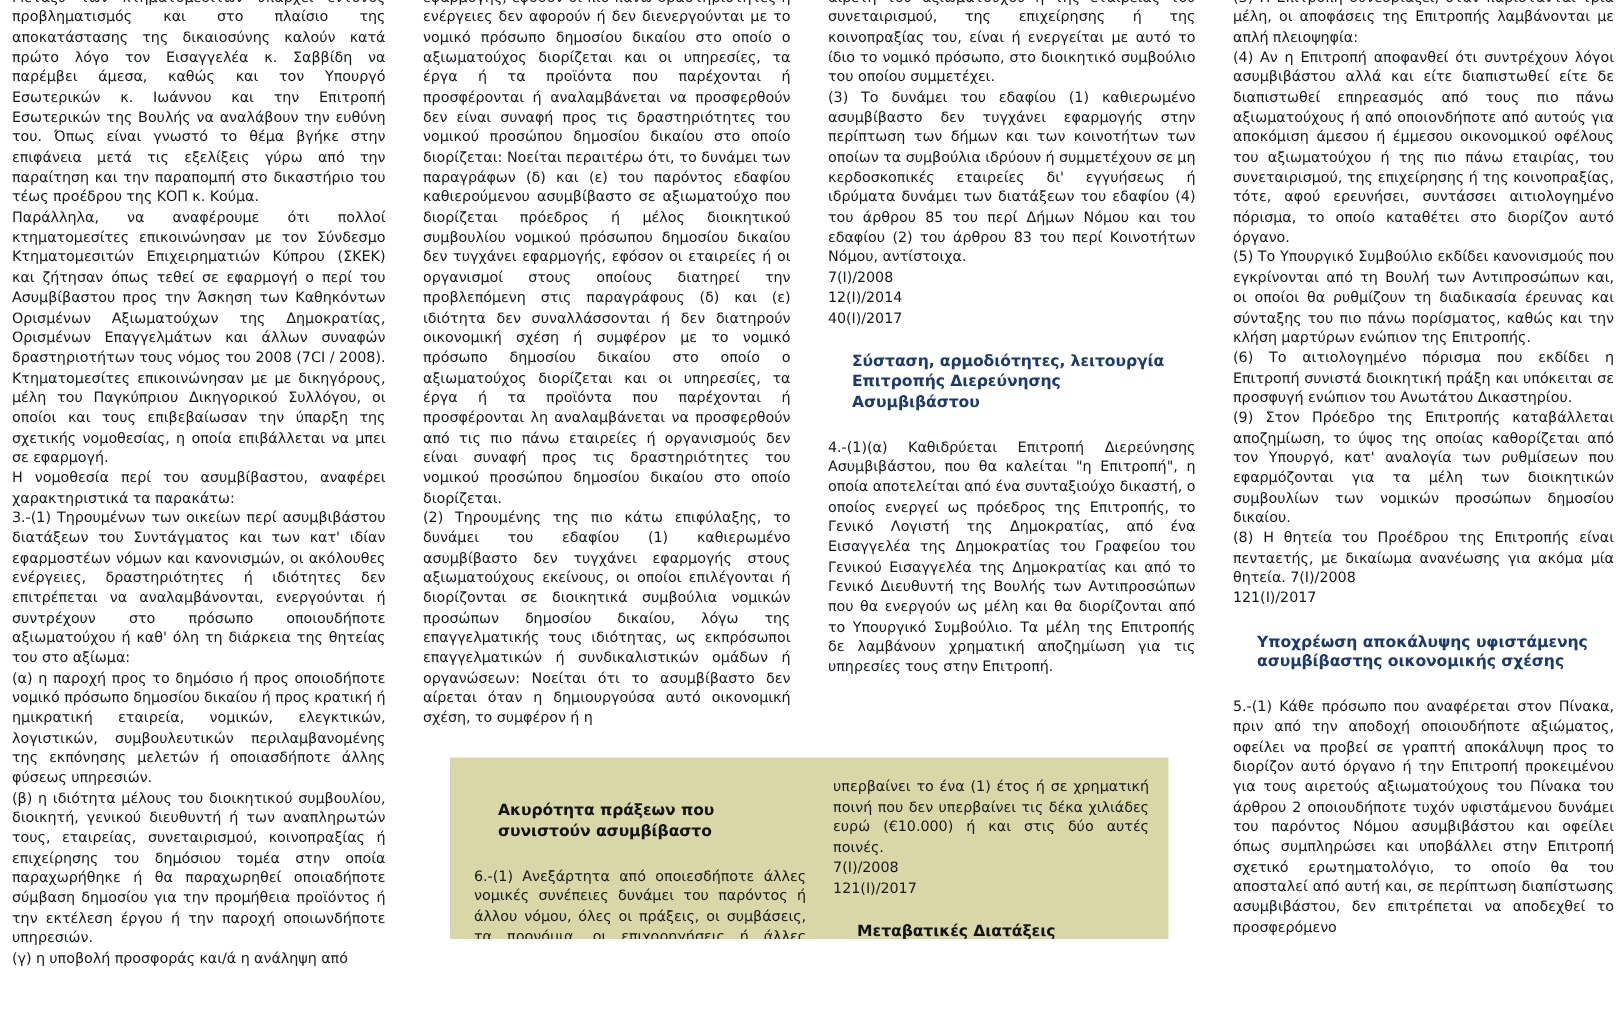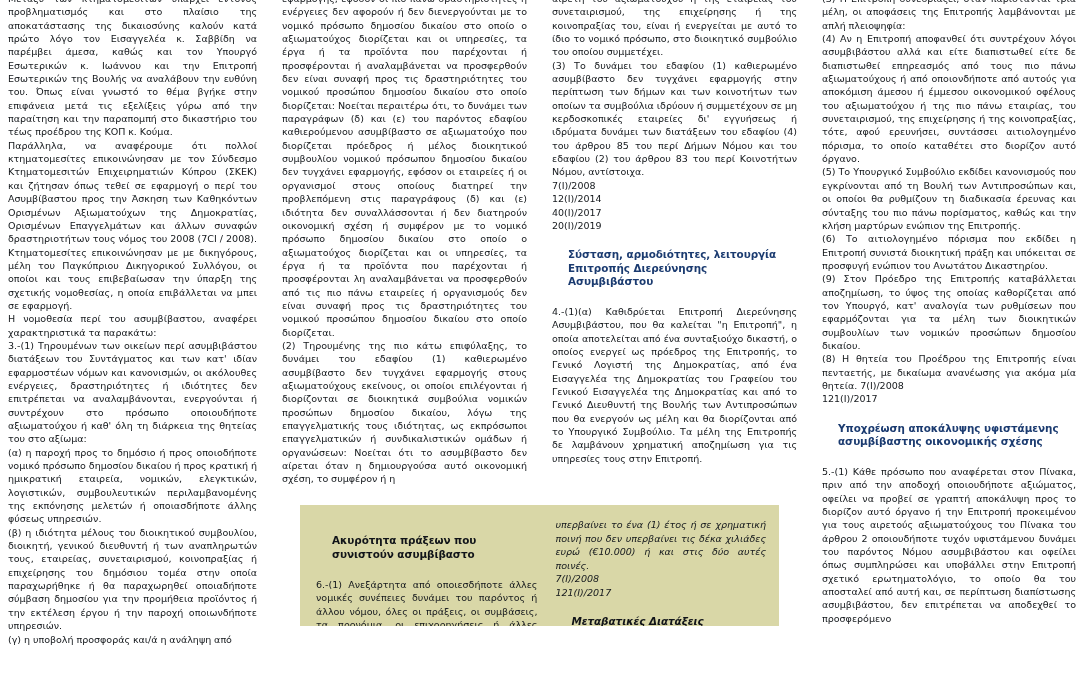--- a/index.html
+++ b/index.html
@@ -78,21 +78,21 @@
     padding:13px 13px 0 16px;
     overflow:hidden;
     display:flex;
     gap:0;
   }
   #hl .hcol{
     width:225px;
     box-sizing:border-box;
     overflow:hidden;
   }
-  #hl .hcol.right{padding-left:18px;width:232px;font-style:italic;}
+  #hl .hcol.right{padding-left:18px;width:232px;}
   #hl p{
     font-size:9.55px;
     line-height:13.5px;
     color:#14181c;
     text-align:justify;
   }
   #hl p.ref{text-align:left;}
   #hl h3{
     font-size:10.4px;
     line-height:13.8px;
@@ -120,21 +120,20 @@
       <p class="plain">εφαρμογής, εφόσον οι πιο πάνω δραστηριότητες ή ενέργειες δεν αφορούν ή δεν διενεργούνται με το νομικό πρόσωπο δημοσίου δικαίου στο οποίο ο αξιωματούχος διορίζεται και οι υπηρεσίες, τα έργα ή τα προϊόντα που παρέχονται ή προσφέρονται ή αναλαμβάνεται να προσφερθούν δεν είναι συναφή προς τις δραστηριότητες του νομικού προσώπου δημοσίου δικαίου στο οποίο διορίζεται: Νοείται περαιτέρω ότι, το δυνάμει των παραγράφων (δ) και (ε) του παρόντος εδαφίου καθιερούμενου ασυμβίβαστο σε αξιωματούχο που διορίζεται πρόεδρος ή μέλος διοικητικού συμβουλίου νομικού πρόσωπου δημοσίου δικαίου δεν τυγχάνει εφαρμογής, εφόσον οι εταιρείες ή οι οργανισμοί στους οποίους διατηρεί την προβλεπόμενη στις παραγράφους (δ) και (ε) ιδιότητα δεν συναλλάσσονται ή δεν διατηρούν οικονομική σχέση ή συμφέρον με το νομικό πρόσωπο δημοσίου δικαίου στο οποίο ο αξιωματούχος διορίζεται και οι υπηρεσίες, τα έργα ή τα προϊόντα που παρέχονται ή προσφέρονται λη αναλαμβάνεται να προσφερθούν από τις πιο πάνω εταιρείες ή οργανισμούς δεν είναι συναφή προς τις δραστηριότητες του νομικού προσώπου δημοσίου δικαίου στο οποίο διορίζεται.</p>
       <p class="plain">(2) Τηρουμένης της πιο κάτω επιφύλαξης, το δυνάμει του εδαφίου (1) καθιερωμένο ασυμβίβαστο δεν τυγχάνει εφαρμογής στους αξιωματούχους εκείνους, οι οποίοι επιλέγονται ή διορίζονται σε διοικητικά συμβούλια νομικών προσώπων δημοσίου δικαίου, λόγω της επαγγελματικής τους ιδιότητας, ως εκπρόσωποι επαγγελματικών ή συνδικαλιστικών ομάδων ή οργανώσεων: Νοείται ότι το ασυμβίβαστο δεν αίρεται όταν η δημιουργούσα αυτό οικονομική σχέση, το συμφέρον ή η</p>
     </div>
 
     <div class="col c3">
       <p class="plain">αιρετή του αξιωματούχου ή της εταιρείας του συνεταιρισμού, της επιχείρησης ή της κοινοπραξίας του, είναι ή ενεργείται με αυτό το ίδιο το νομικό πρόσωπο, στο διοικητικό συμβούλιο του οποίου συμμετέχει.</p>
       <p class="plain">(3) Το δυνάμει του εδαφίου (1) καθιερωμένο ασυμβίβαστο δεν τυγχάνει εφαρμογής στην περίπτωση των δήμων και των κοινοτήτων των οποίων τα συμβούλια ιδρύουν ή συμμετέχουν σε μη κερδοσκοπικές εταιρείες δι' εγγυήσεως ή ιδρύματα δυνάμει των διατάξεων του εδαφίου (4) του άρθρου 85 του περί Δήμων Νόμου και του εδαφίου (2) του άρθρου 83 του περί Κοινοτήτων Νόμου, αντίστοιχα.</p>
       <p class="ref">7(Ι)/2008</p>
       <p class="ref">12(Ι)/2014</p>
       <p class="ref">40(Ι)/2017</p>
-      <p class="ref">20(Ι)/2019</p>
       <h3 class="blue">Σύσταση, αρμοδιότητες, λειτουργία Επιτροπής Διερεύνησης Ασυμβιβάστου</h3>
       <p class="plain">4.-(1)(α) Καθιδρύεται Επιτροπή Διερεύνησης Ασυμβιβάστου, που θα καλείται "η Επιτροπή", η οποία αποτελείται από ένα συνταξιούχο δικαστή, ο οποίος ενεργεί ως πρόεδρος της Επιτροπής, το Γενικό Λογιστή της Δημοκρατίας, από ένα Εισαγγελέα της Δημοκρατίας του Γραφείου του Γενικού Εισαγγελέα της Δημοκρατίας και από το Γενικό Διευθυντή της Βουλής των Αντιπροσώπων που θα ενεργούν ως μέλη και θα διορίζονται από το Υπουργικό Συμβούλιο. Τα μέλη της Επιτροπής δε λαμβάνουν χρηματική αποζημίωση για τις υπηρεσίες τους στην Επιτροπή.</p>
     </div>
 
     <div class="col c4">
       <p class="plain">(3) Η Επιτροπή συνεδριάζει, όταν παρίστανται τρία μέλη, οι αποφάσεις της Επιτροπής λαμβάνονται με απλή πλειοψηφία:</p>
       <p class="plain">(4) Αν η Επιτροπή αποφανθεί ότι συντρέχουν λόγοι ασυμβιβάστου αλλά και είτε διαπιστωθεί είτε δε διαπιστωθεί επηρεασμός από τους πιο πάνω αξιωματούχους ή από οποιονδήποτε από αυτούς για αποκόμιση άμεσου ή έμμεσου οικονομικού οφέλους του αξιωματούχου ή της πιο πάνω εταιρίας, του συνεταιρισμού, της επιχείρησης ή της κοινοπραξίας, τότε, αφού ερευνήσει, συντάσσει αιτιολογημένο πόρισμα, το οποίο καταθέτει στο διορίζον αυτό όργανο.</p>
       <p class="plain">(5) Το Υπουργικό Συμβούλιο εκδίδει κανονισμούς που εγκρίνονται από τη Βουλή των Αντιπροσώπων και, οι οποίοι θα ρυθμίζουν τη διαδικασία έρευνας και σύνταξης του πιο πάνω πορίσματος, καθώς και την κλήση μαρτύρων ενώπιον της Επιτροπής.</p>
       <p class="plain">(6) Το αιτιολογημένο πόρισμα που εκδίδει η Επιτροπή συνιστά διοικητική πράξη και υπόκειται σε προσφυγή ενώπιον του Ανωτάτου Δικαστηρίου.</p>
       <p class="plain">(9) Στον Πρόεδρο της Επιτροπής καταβάλλεται αποζημίωση, το ύψος της οποίας καθορίζεται από τον Υπουργό, κατ' αναλογία των ρυθμίσεων που εφαρμόζονται για τα μέλη των διοικητικών συμβουλίων των νομικών προσώπων δημοσίου δικαίου.</p>

